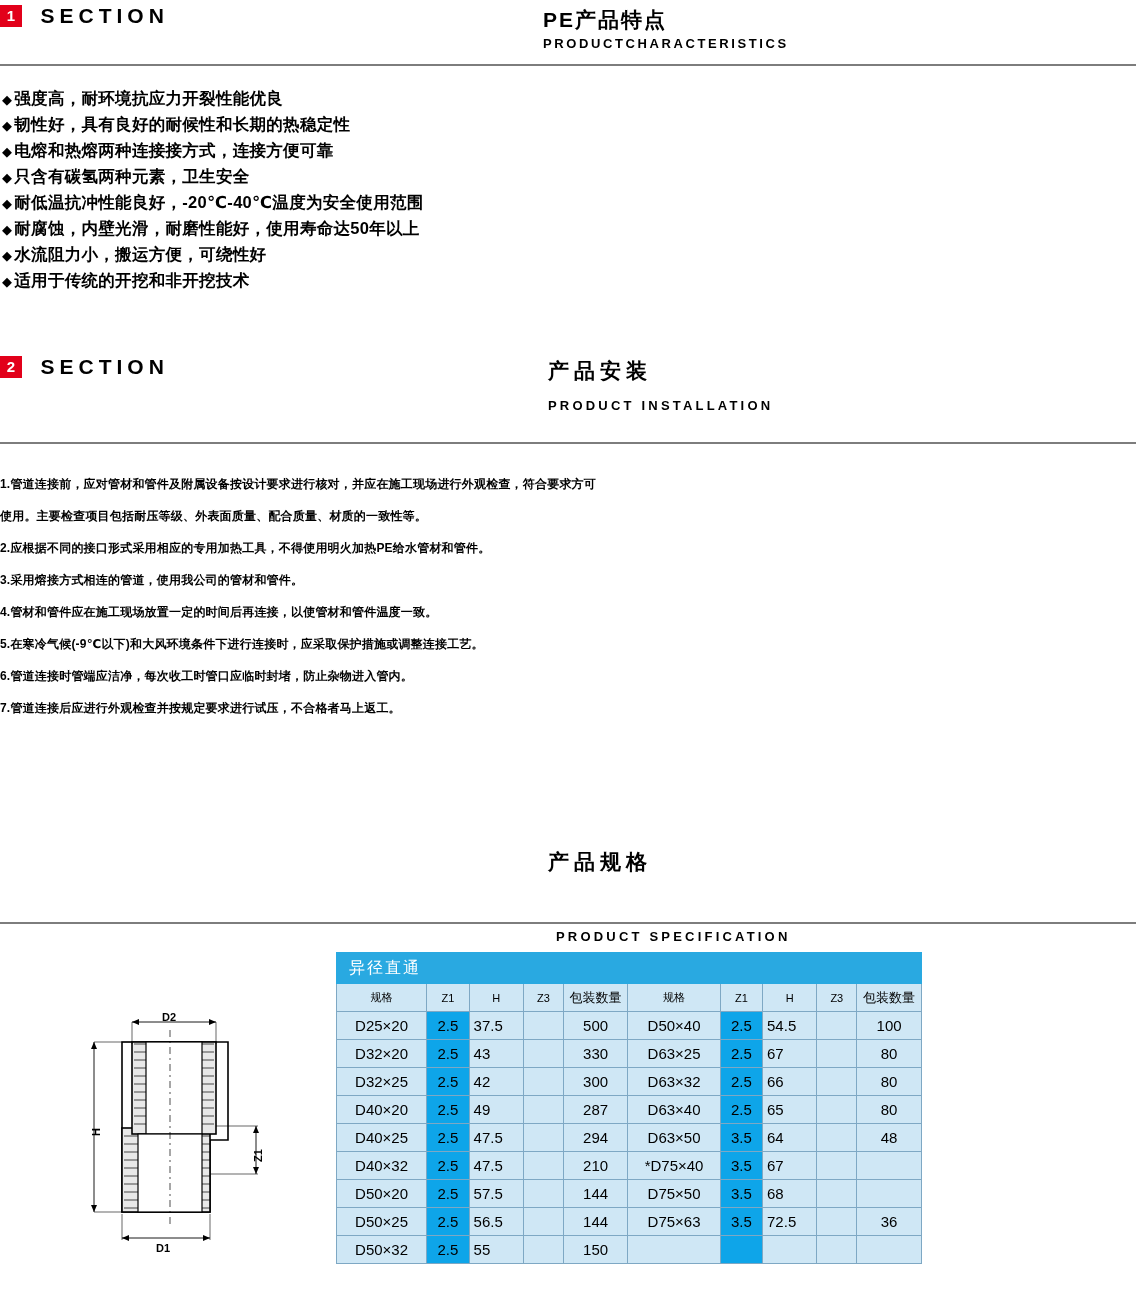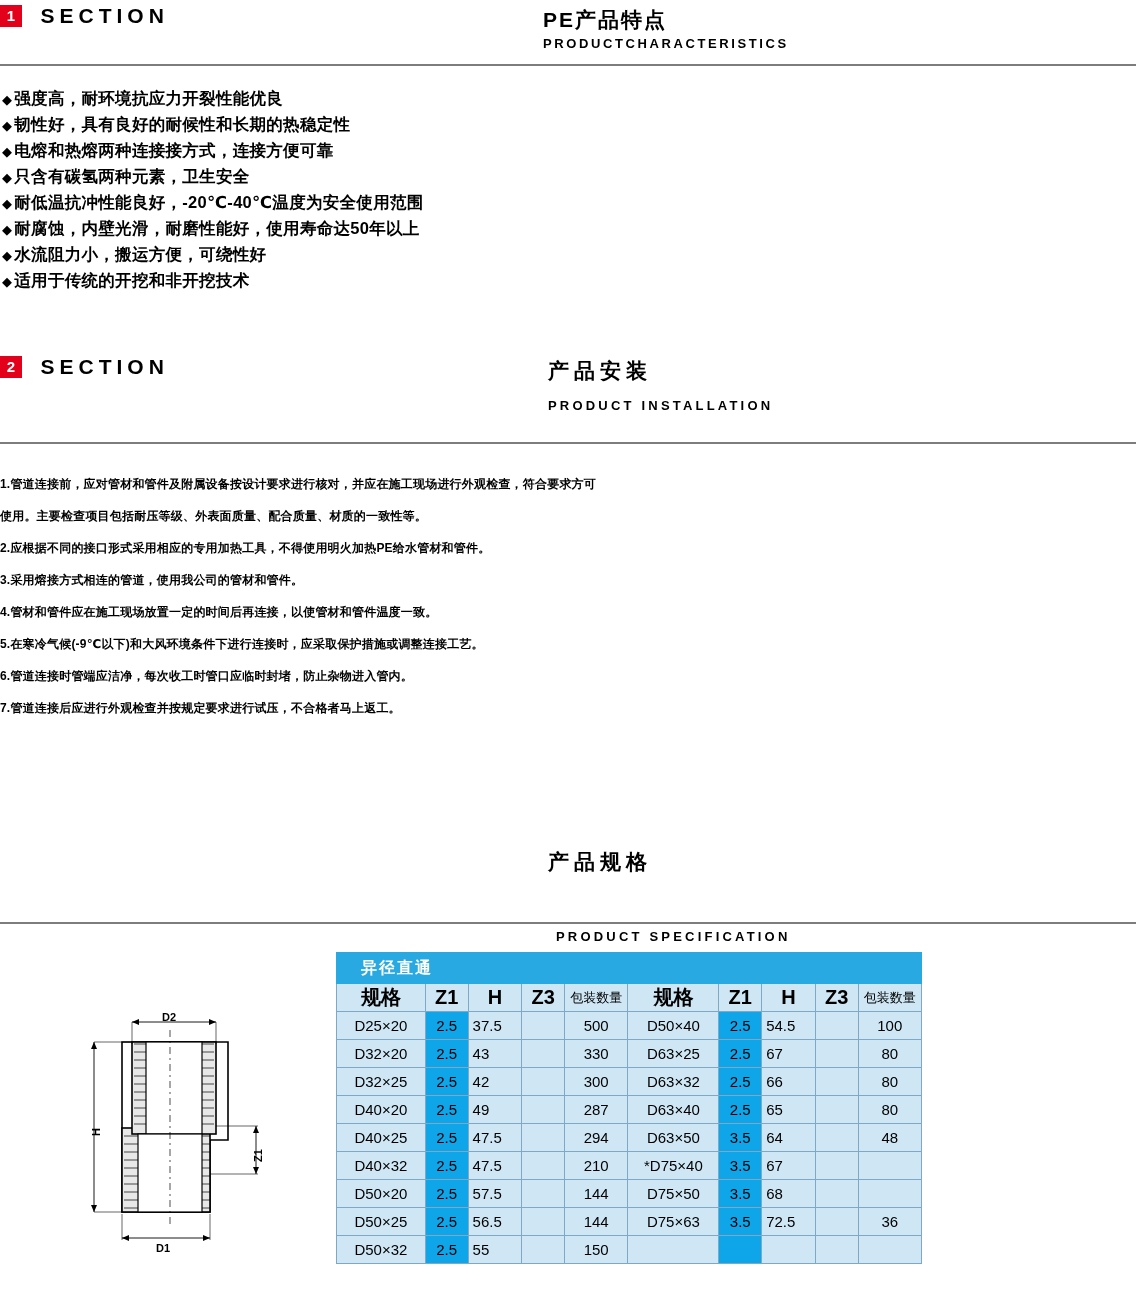--- a/index.html
+++ b/index.html
@@ -79,30 +79,30 @@
     text-align:center;
     height:27px;
     padding:0 4px;
     font-family:"Liberation Sans","DejaVu Sans",sans-serif;
   }
   .ttl-row td{
     background:#29a9e1;
     color:#ffffff;
     text-align:left;
     font-size:16px;
-    font-weight:bold;
+    font-weight:normal;
     letter-spacing:2px;
     height:30px;
-    padding-left:24px;
+    padding-left:12px;
     border:1px solid #29a9e1;
   }
   .hdr td{
     background:#cfe7f5;
-    font-weight:bold;
-    font-size:20px;
+    font-weight:normal;
+    font-size:11px;
   }
   .hdr td.small{font-size:13px;font-weight:normal;}
   td.c-spec{background:#cfe7f5;width:96px;text-align:center;}
   td.c-z{background:#0ea5e9;width:40px;}
   td.c-h{background:#cfe7f5;width:54px;text-align:left;}
   td.c-z3{background:#cfe7f5;width:40px;}
   td.c-pkg{background:#cfe7f5;width:72px;}
 
   
   .draw{position:absolute;left:60px;top:1000px;width:250px;height:260px;}

